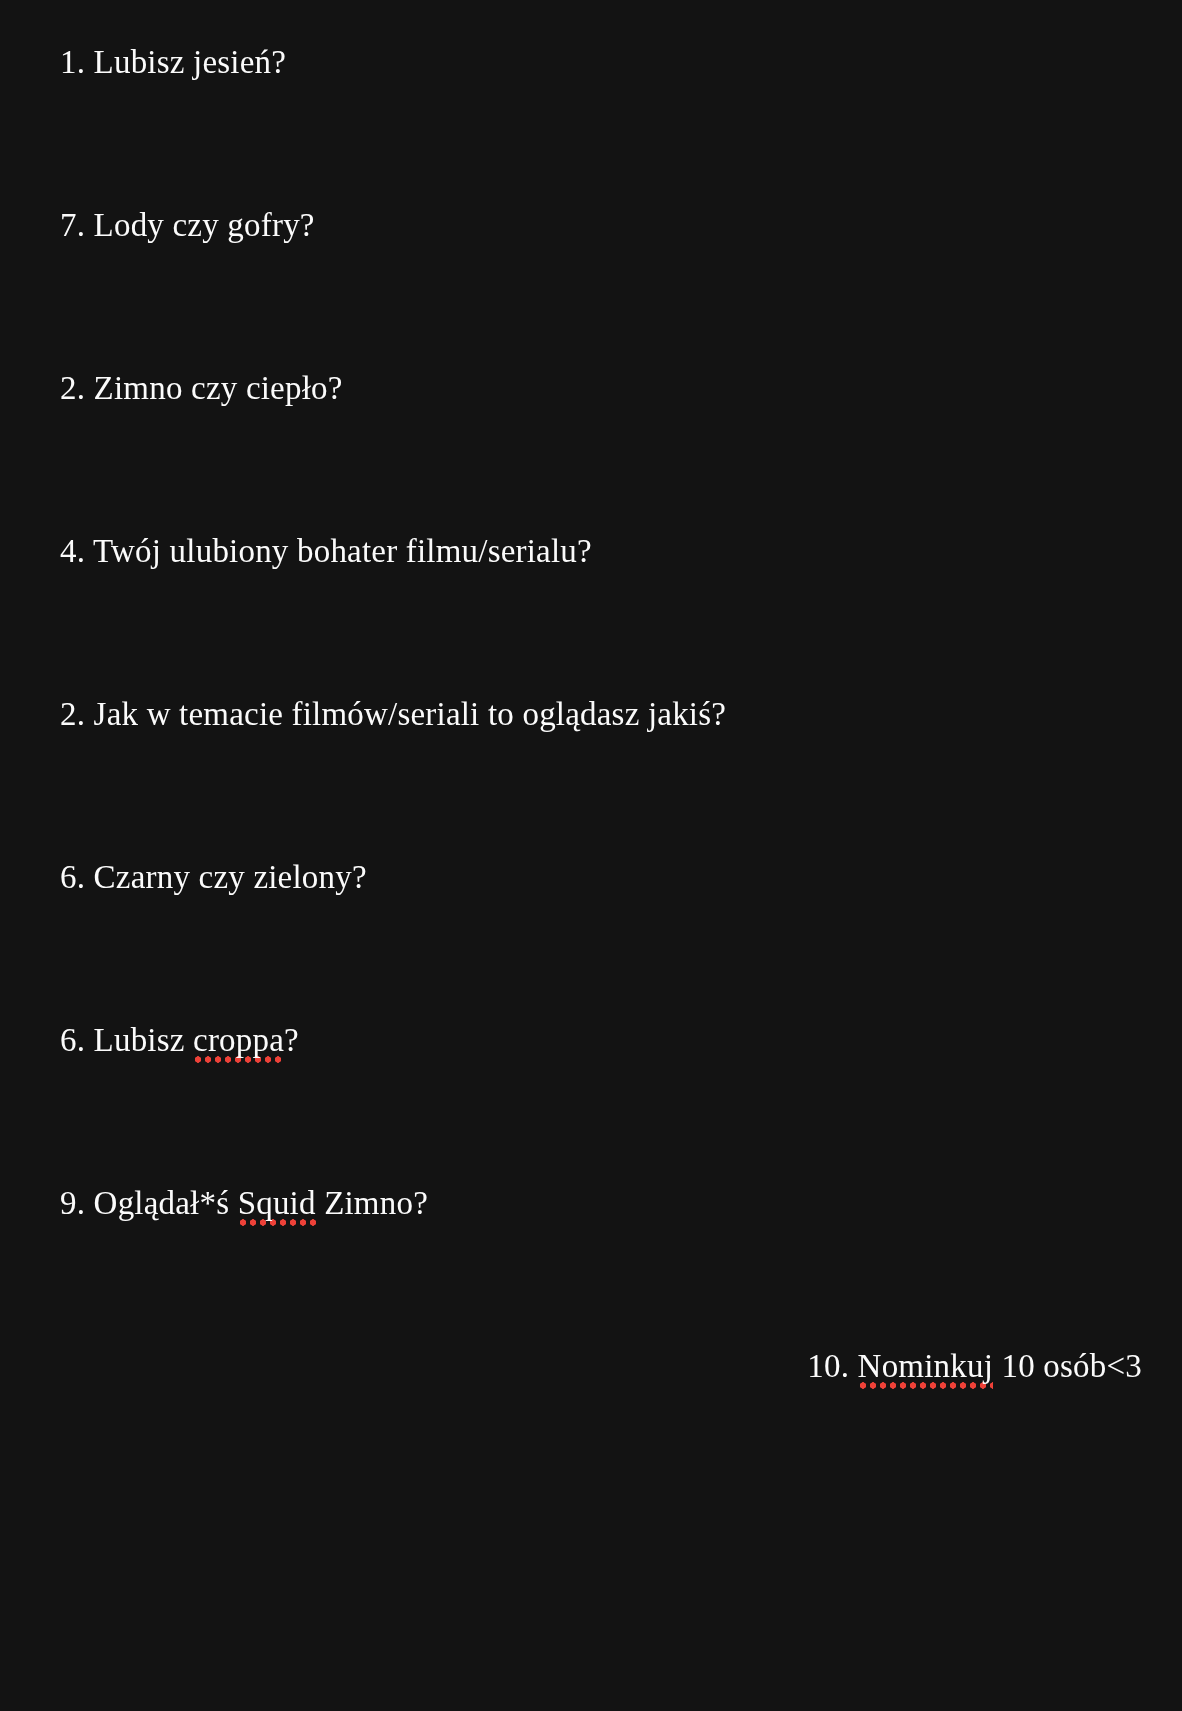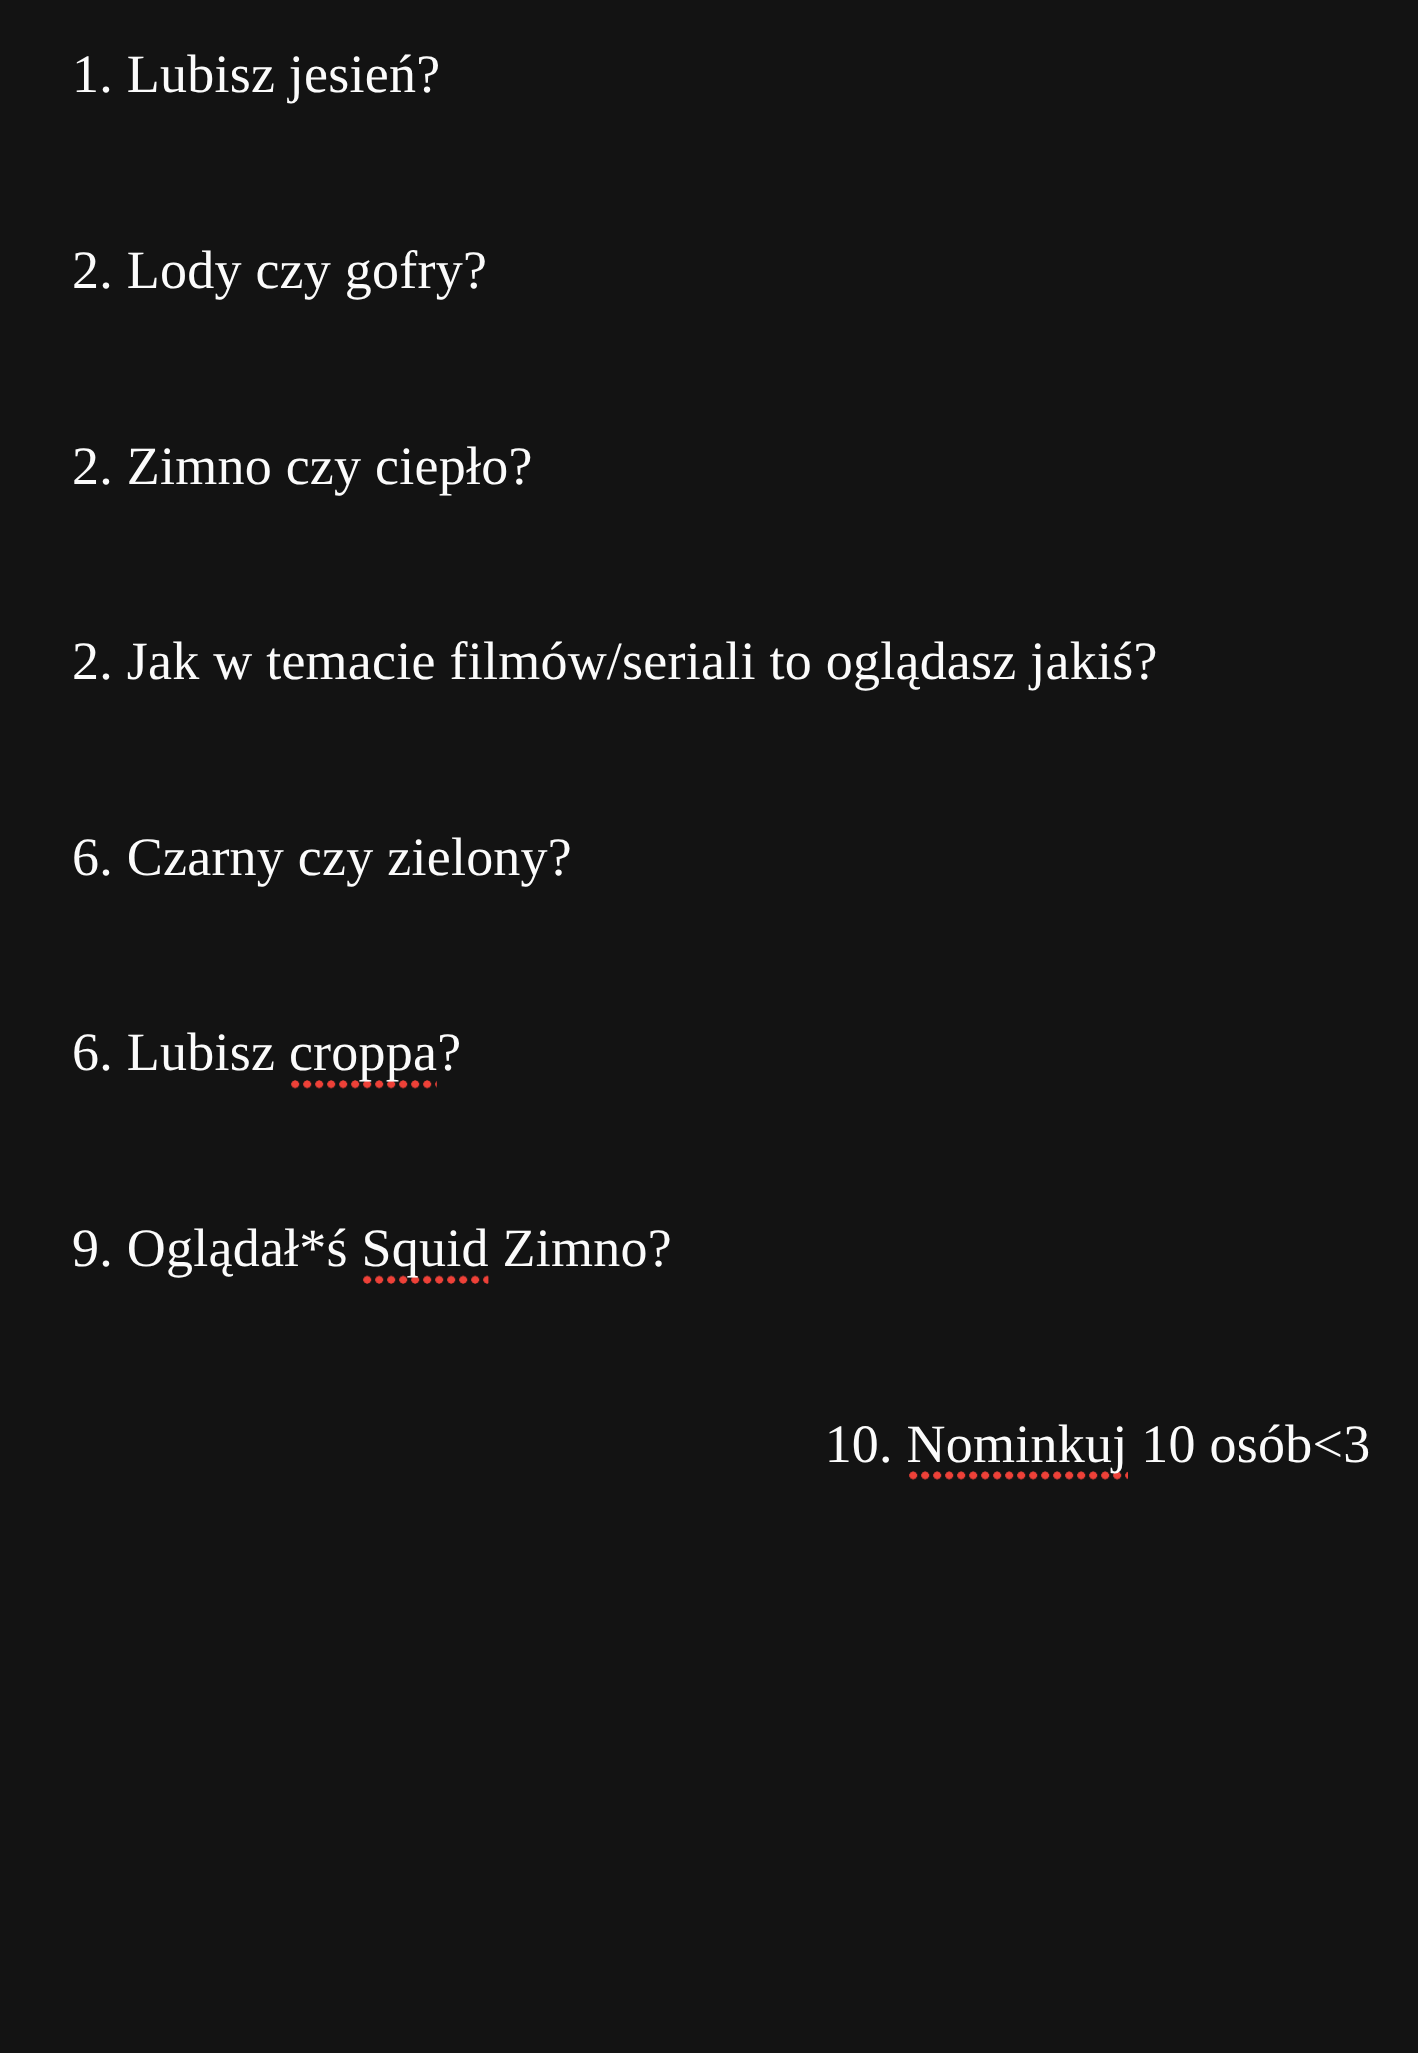--- a/index.html
+++ b/index.html
@@ -14,21 +14,21 @@
     width:1182px;
     height:1711px;
     overflow:hidden;
     font-family:"Liberation Serif","DejaVu Serif",serif;
     color:var(--fg);
   }
   .post{
     padding:22px 40px 40px 60px;
   }
   .question{
-    font-size:45px;
+    font-size:33px;
     line-height:80px;
     font-weight:400;
     margin:0 0 83px 0;
     letter-spacing:0.2px;
   }
   .question:last-child{margin-bottom:0;text-align:right;}
   .qline{
     display:block;
     white-space:nowrap;
   }
@@ -44,24 +44,27 @@
 </style>
 </head>
 <body>
 
 <main class="post">
   <div id="question-list">
       <p class="question">
         <span class="qline"><span class="">1. Lubisz jesień?</span></span>
       </p>
       <p class="question">
-        <span class="qline"><span class="">2. Lody czy gofry?</span></span>
+        <span class="qline"><span class="">7. Lody czy gofry?</span></span>
       </p>
       <p class="question">
         <span class="qline"><span class="">2. Zimno czy ciepło?</span></span>
+      </p>
+      <p class="question">
+        <span class="qline"><span class="">4. Twój ulubiony bohater filmu/serialu?</span></span>
       </p>
       <p class="question">
         <span class="qline"><span class="">2. Jak w temacie filmów/seriali to oglądasz jakiś?</span></span>
       </p>
       <p class="question">
         <span class="qline"><span class="">6. Czarny czy zielony?</span></span>
       </p>
       <p class="question">
         <span class="qline"><span class="">6. Lubisz </span><span class="misspell">croppa</span><span class="">?</span></span>
       </p>

